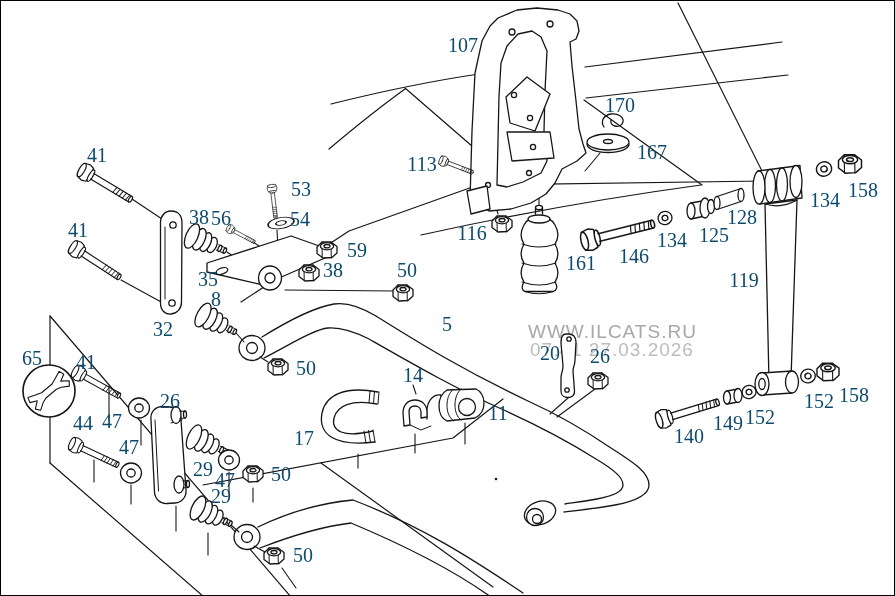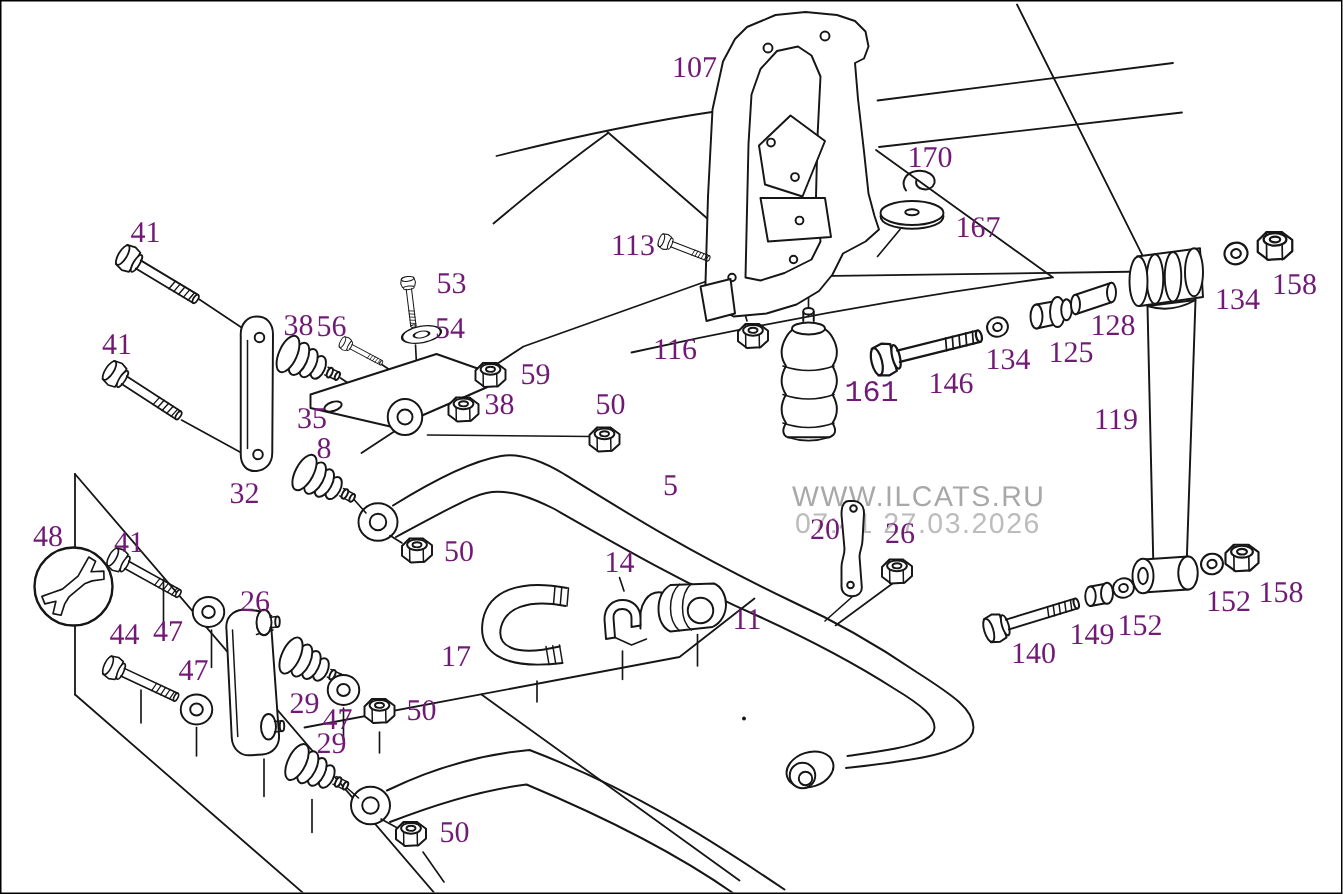--- a/index.html
+++ b/index.html
@@ -19,21 +19,21 @@
     border-radius:11px;
   }
   #watermark .wm1{position:absolute;left:527px;top:320px;font-size:19px;letter-spacing:1px;color:#a8a8a8;}
   #watermark .wm2{position:absolute;left:529px;top:338px;font-size:19px;letter-spacing:1px;color:#bcbcbc;}
   #drawing{position:absolute;z-index:2;left:0;top:0;}
   #labels{position:absolute;z-index:3;left:0;top:0;width:100%;height:100%;pointer-events:none;}
   .plabel{
     position:absolute;
     transform:translate(-50%,-50%);
     font-family:"Liberation Serif","DejaVu Serif",serif;
-    font-size:20px;color:#701a75;
+    font-size:20px;color:#0c4a6e;
     white-space:nowrap;line-height:1;
   }
 </style>
 </head>
 <body>
 
 <div id="canvas" style="background: rgb(255, 255, 255); border-color: rgb(0, 0, 0);">
 
   <div id="watermark">
     <span class="wm1" style="color: rgb(168, 168, 168);">WWW.ILCATS.RU</span>
@@ -312,40 +312,40 @@
       <span class="plabel" style="left: 220px; top: 205px; margin-top: 12px;">56</span>
       <span class="plabel" style="left: 300px; top: 188px;">53</span>
       <span class="plabel" style="left: 299px; top: 218px;">54</span>
       <span class="plabel" style="left: 356px; top: 249px;">59</span>
       <span class="plabel" style="left: 332px; top: 269px;">38</span>
       <span class="plabel" style="left: 207px; top: 278px;">35</span>
       <span class="plabel" style="left: 215px; top: 298px;">8</span>
       <span class="plabel" style="left: 162px; top: 328px;">32</span>
       <span class="plabel" style="left: 462px; top: 44px;">107</span>
       <span class="plabel" style="left: 421px; top: 163px;">113</span>
-      <span class="plabel" style="left: 449px; top: 232px;">116</span>
+      <span class="plabel" style="left: 471px; top: 232px;">116</span>
       <span class="plabel" style="left: 619px; top: 104px;">170</span>
       <span class="plabel" style="left: 651px; top: 151px;">167</span>
-      <span class="plabel" style="left: 580px; top: 262px; font-family: Liberation Mono, monospace;">161</span>
+      <span class="plabel" style="left: 580px; top: 262px;">161</span>
       <span class="plabel" style="left: 633px; top: 255px;">146</span>
       <span class="plabel" style="left: 671px; top: 239px;">134</span>
       <span class="plabel" style="left: 713px; top: 234px;">125</span>
       <span class="plabel" style="left: 741px; top: 216px;">128</span>
       <span class="plabel" style="left: 824px; top: 199px;">134</span>
       <span class="plabel" style="left: 862px; top: 189px;">158</span>
       <span class="plabel" style="left: 743px; top: 279px;">119</span>
       <span class="plabel" style="left: 406px; top: 269px;">50</span>
       <span class="plabel" style="left: 446px; top: 323px;">5</span>
       <span class="plabel" style="left: 412px; top: 374px;">14</span>
       <span class="plabel" style="left: 497px; top: 412px;">11</span>
       <span class="plabel" style="left: 549px; top: 352px;">20</span>
       <span class="plabel" style="left: 599px; top: 355px;">26</span>
       <span class="plabel" style="left: 303px; top: 437px;">17</span>
       <span class="plabel" style="left: 305px; top: 367px;">50</span>
-      <span class="plabel" style="left: 31px; top: 357px;">48</span>
+      <span class="plabel" style="left: 31px; top: 357px;">65</span>
       <span class="plabel" style="left: 85px; top: 361px;">41</span>
       <span class="plabel" style="left: 111px; top: 420px;">47</span>
       <span class="plabel" style="left: 82px; top: 422px;">44</span>
       <span class="plabel" style="left: 128px; top: 446px;">47</span>
       <span class="plabel" style="left: 169px; top: 400px;">26</span>
       <span class="plabel" style="left: 202px; top: 468px;">29</span>
       <span class="plabel" style="left: 224px; top: 479px;">47</span>
       <span class="plabel" style="left: 280px; top: 473px;">50</span>
       <span class="plabel" style="left: 220px; top: 495px;">29</span>
       <span class="plabel" style="left: 302px; top: 554px;">50</span>

